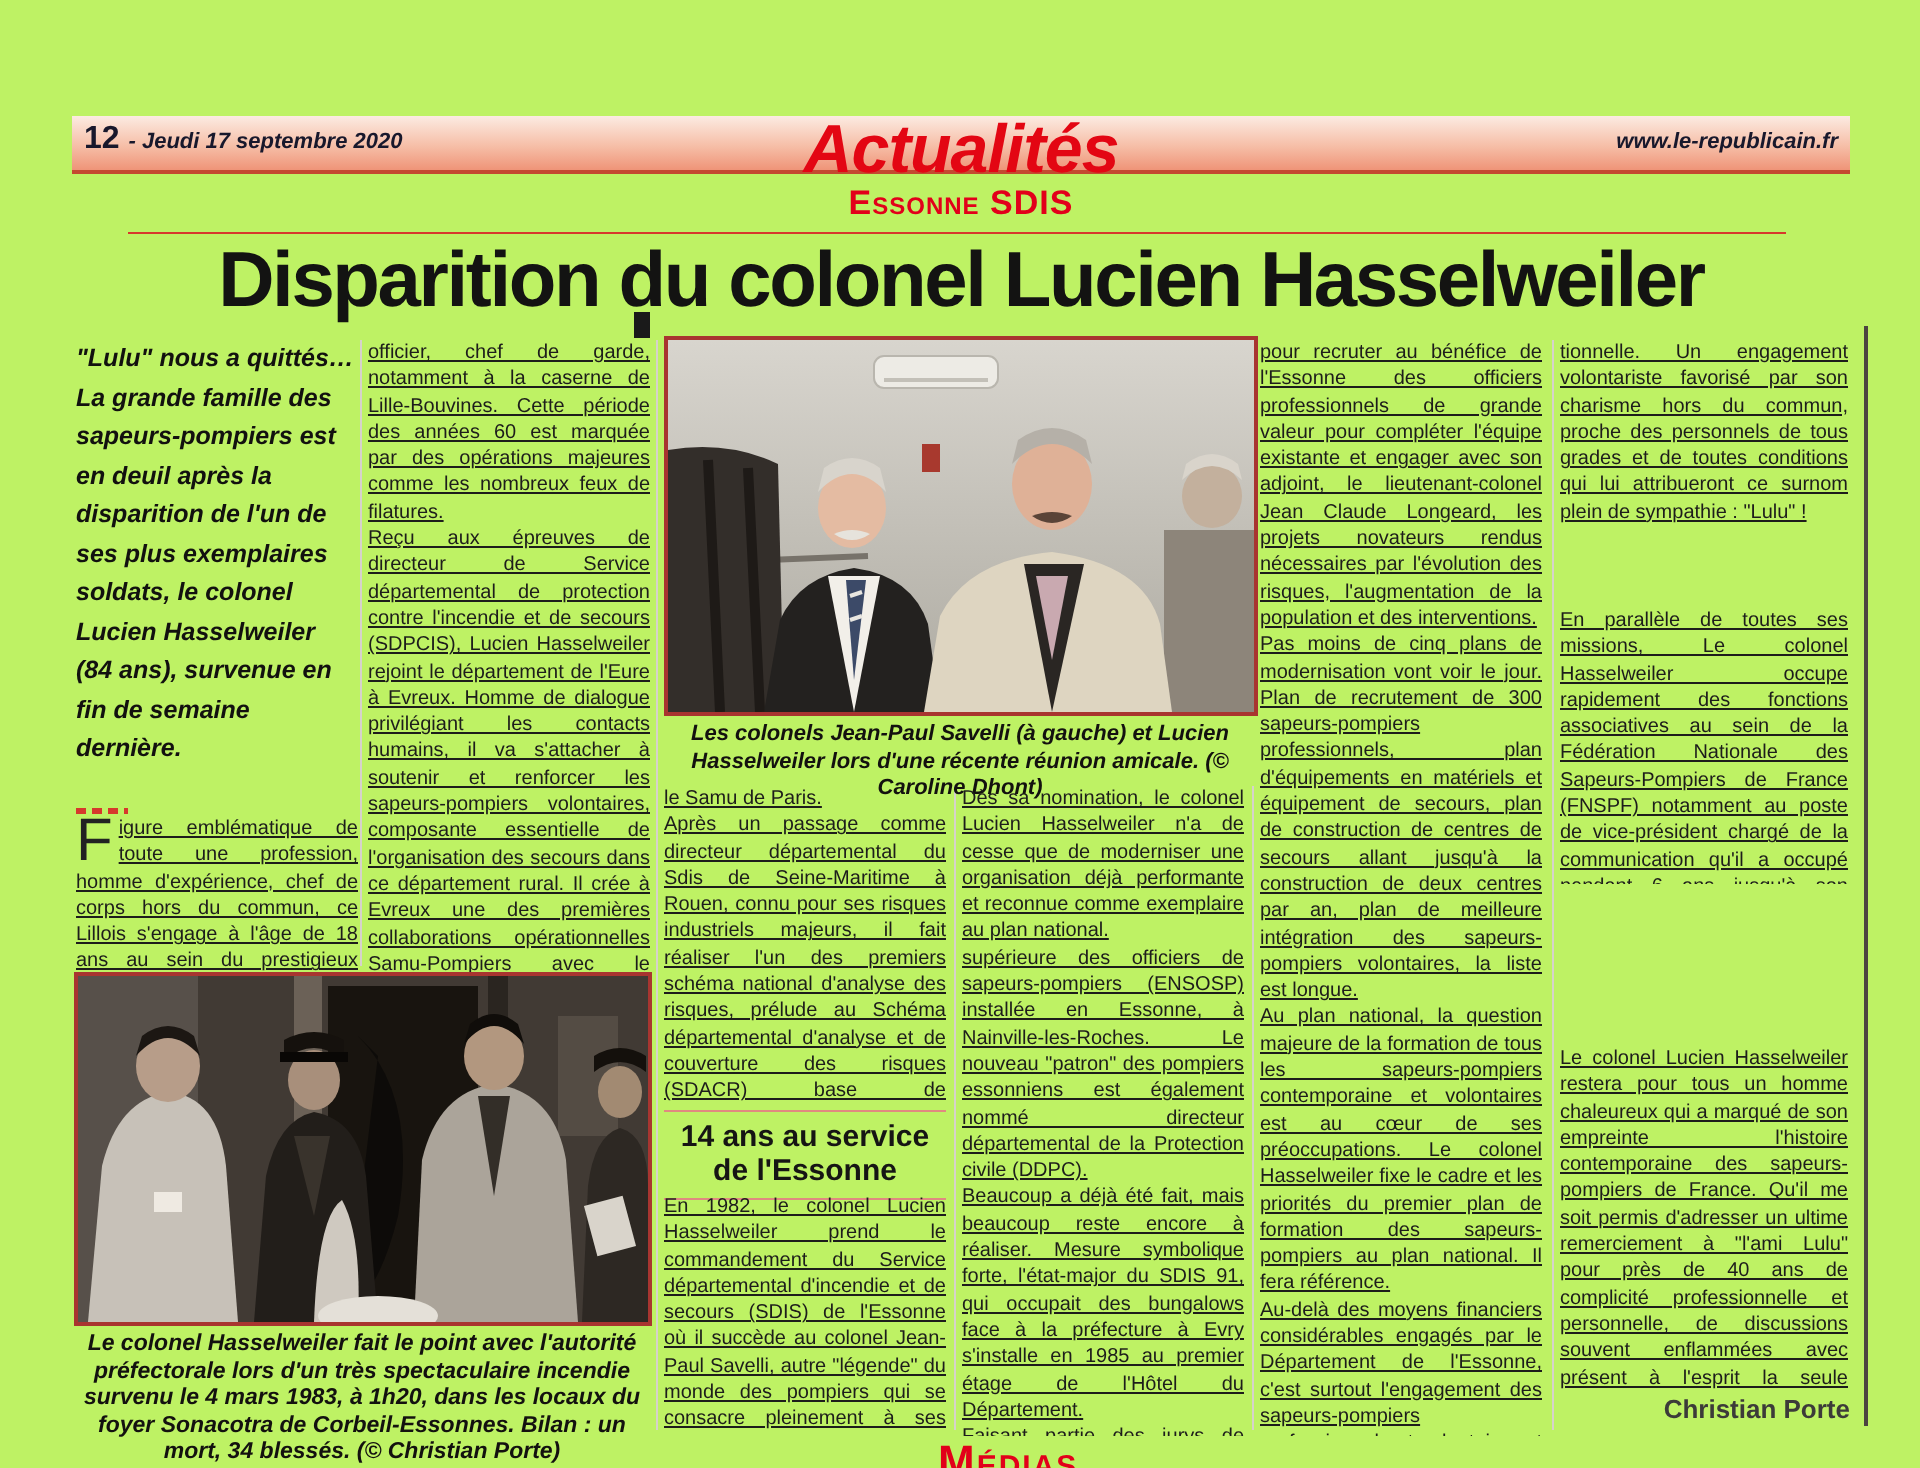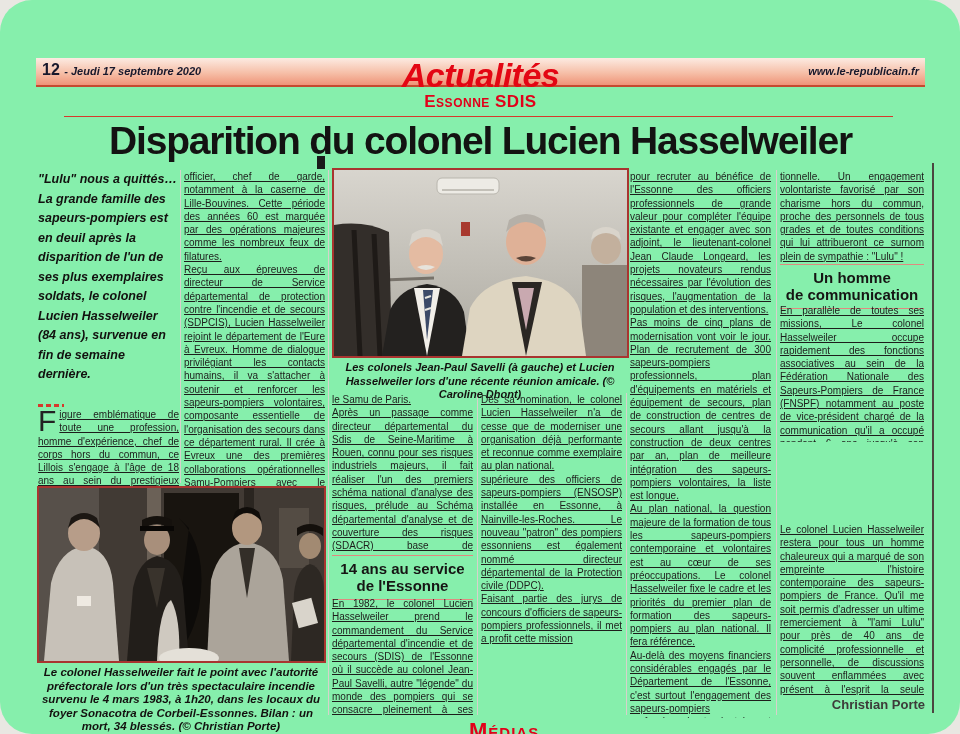--- a/index.html
+++ b/index.html
@@ -1,17 +1,17 @@
 <!DOCTYPE html>
 <html lang="fr"><head>
 <meta charset="utf-8">
 <style>
   html,body{margin:0;padding:0;}
   body{background:#e9e7e2;font-family:"Liberation Sans",sans-serif;}
-  .page{position:relative;width:960px;height:734px;background:#86efac;overflow:hidden;color:#1d1d1b;border-radius:32px;}
+  .page{position:relative;width:960px;height:734px;background:#bef264;overflow:hidden;color:#1d1d1b;}
   
   .band{position:absolute;left:36px;top:58px;width:889px;height:27px;
         background:linear-gradient(to bottom,#fcebe2 0%,#f6bfa8 55%,#ef9478 100%);
         border-bottom:2px solid #c44a30;}
   .band-left{position:absolute;left:6px;top:3px;color:#18182c;white-space:nowrap;}
   .band-left .pnum{font-size:16px;font-weight:bold;}
   .band-left .pdate{font-size:11px;font-weight:bold;font-style:italic;}
   .band-center{position:absolute;left:50%;top:-2px;transform:translateX(-50%);
         color:#e30613;font-size:34px;font-weight:bold;font-style:italic;letter-spacing:-0.5px;}
   .band-right{position:absolute;right:6px;top:7px;color:#18182c;font-size:11px;font-weight:bold;font-style:italic;}
@@ -167,35 +167,34 @@
   </div>
   <div class="subhead" style="position:absolute;left:332px;top:555px;width:141px;">14 ans au service
 de l'Essonne</div>
   <div class="col" style="left:332px;top:597px;width:141px;height:121px;">
     <p>En 1982, le colonel Lucien Hasselweiler prend le commandement du Service départemental d'incendie et de secours (SDIS) de l'Essonne où il succède au colonel Jean-Paul Savelli, autre "légende" du monde des pompiers qui se consacre pleinement à ses fonctions de directeur de l'Ecole nationale</p>
   </div>
 
   <div class="col" style="left:481px;top:393px;width:141px;height:325px;">
     <p>Dès sa nomination, le colonel Lucien Hasselweiler n'a de cesse que de moderniser une organisation déjà performante et reconnue comme exemplaire au plan national.</p>
     <p>supérieure des officiers de sapeurs-pompiers (ENSOSP) installée en Essonne, à Nainville-les-Roches. Le nouveau "patron" des pompiers essonniens est également nommé directeur départemental de la Protection civile (DDPC).</p>
+    <p>Beaucoup a déjà été fait, mais beaucoup reste encore à réaliser. Mesure symbolique forte, l'état-major du SDIS 91, qui occupait des bungalows face à la préfecture à Evry s'installe en 1985 au premier étage de l'Hôtel du Département.</p>
     <p>Faisant partie des jurys de concours d'officiers de sapeurs-pompiers professionnels, il met a profit cette mission</p>
   </div>
 
   <div class="col" style="left:630px;top:170px;width:141px;height:548px;">
     <p>pour recruter au bénéfice de l'Essonne des officiers professionnels de grande valeur pour compléter l'équipe existante et engager avec son adjoint, le lieutenant-colonel Jean Claude Longeard, les projets novateurs rendus nécessaires par l'évolution des risques, l'augmentation de la population et des interventions.</p>
     <p>Pas moins de cinq plans de modernisation vont voir le jour. Plan de recrutement de 300 sapeurs-pompiers professionnels, plan d'équipements en matériels et équipement de secours, plan de construction de centres de secours allant jusqu'à la construction de deux centres par an, plan de meilleure intégration des sapeurs-pompiers volontaires, la liste est longue.</p>
     <p>Au plan national, la question majeure de la formation de tous les sapeurs-pompiers contemporaine et volontaires est au cœur de ses préoccupations. Le colonel Hasselweiler fixe le cadre et les priorités du premier plan de formation des sapeurs-pompiers au plan national. Il fera référence.</p>
     <p>Au-delà des moyens financiers considérables engagés par le Département de l'Essonne, c'est surtout l'engagement des sapeurs-pompiers professionnels et volontaires et des agents administratifs portés par un élan commun qui va permettre de moderniser et d'accroitre la capacité et l'efficacité opéra-</p>
   </div>
 
   <div class="col" style="left:780px;top:170px;width:144px;height:94px;">
     <p>tionnelle. Un engagement volontariste favorisé par son charisme hors du commun, proche des personnels de tous grades et de toutes conditions qui lui attribueront ce surnom plein de sympathie : "Lulu" !</p>
   </div>
-  <div class="subhead" style="position:absolute;left:780px;top:264px;width:144px;">Un homme
-de communication</div>
   <div class="col" style="left:780px;top:304px;width:144px;height:138px;">
     <p>En parallèle de toutes ses missions, Le colonel Hasselweiler occupe rapidement des fonctions associatives au sein de la Fédération Nationale des Sapeurs-Pompiers de France (FNSPF) notamment au poste de vice-président chargé de la communication qu'il a occupé pendant 6 ans jusqu'à son départ en retraite en 1996.</p>
   </div>
   <div class="col" style="left:780px;top:523px;width:144px;height:174px;">
     <p>Le colonel Lucien Hasselweiler restera pour tous un homme chaleureux qui a marqué de son empreinte l'histoire contemporaine des sapeurs-pompiers de France. Qu'il me soit permis d'adresser un ultime remerciement à "l'ami Lulu" pour près de 40 ans de complicité professionnelle et personnelle, de discussions souvent enflammées avec présent à l'esprit la seule volonté de donner ses lettres de noblesse au service public de l'organisation des secours.</p>
   </div>
   <div class="signature">Christian Porte</div>
 
   <div class="medias">Médias</div>
 

